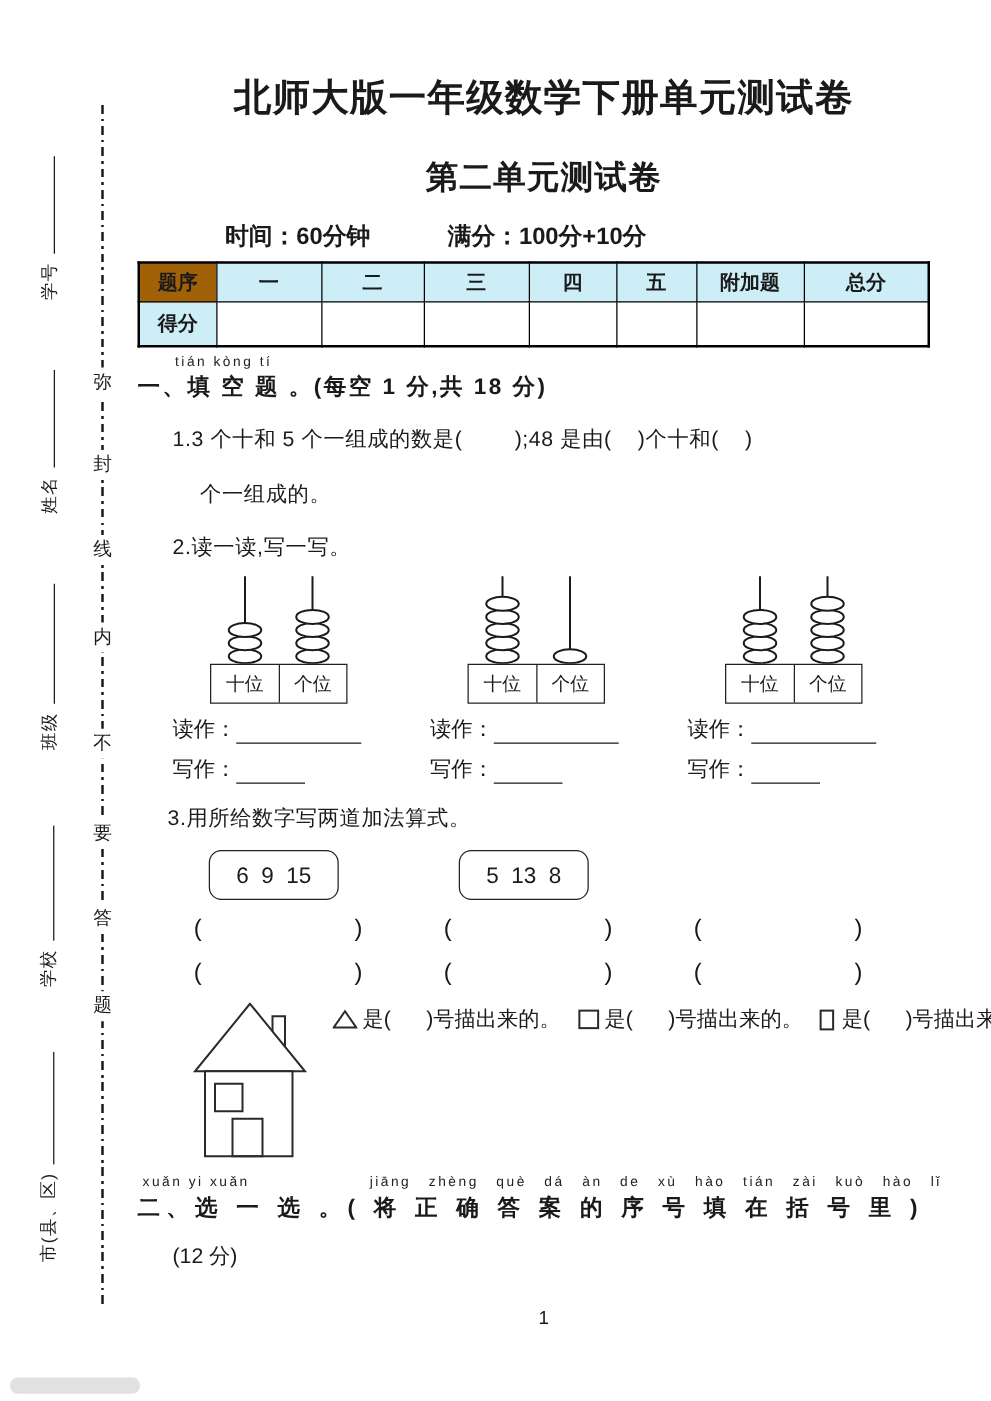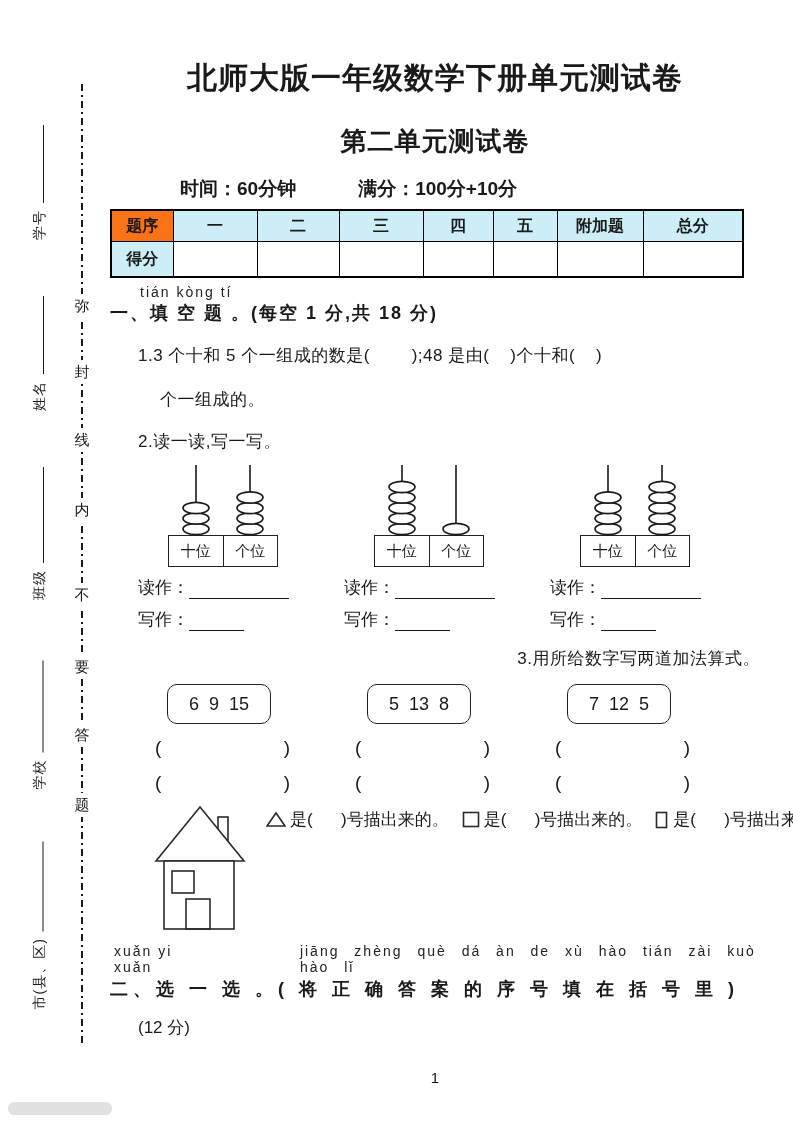--- a/index.html
+++ b/index.html
@@ -32,40 +32,40 @@
   
   .content{position:absolute;left:110px;top:0;width:650px;}
   .title{margin:58px 0 0 0;text-align:center;font-size:30px;font-weight:bold;letter-spacing:1px;}
   .subtitle{margin:25px 0 16px 0;text-align:center;font-size:26px;font-weight:bold;letter-spacing:1px;}
   .info-line{margin:17px 0 0 70px;display:flex;gap:62px;font-size:19px;font-weight:bold;}
   table.score{border-collapse:collapse;margin-top:7px;width:632px;table-layout:fixed;}
   table.score{border:2.5px solid #000;}
   table.score th,table.score td{border:1.6px solid #000;font-size:16px;font-weight:bold;padding:0;text-align:center;}
   table.score tr.hd th{height:30px;}
   table.score tr.dt td{height:34px;background:#fff;}
-  .pinyin{font-size:14px;color:#222;letter-spacing:2px;}
+  .pinyin{font-size:11px;color:#222;letter-spacing:2px;}
   .py1{margin:6px 0 0 30px;}
   .h1{margin:1px 0 0 0;font-size:18px;font-weight:bold;letter-spacing:2px;}
   .qline{font-size:17px;white-space:pre;letter-spacing:.5px;}
   .q1a{margin:19px 0 0 28px;}
   .q1b{margin:21px 0 0 50px;}
   .q2{margin:19px 0 0 28px;}
   
   .abacus-row{display:flex;margin:10px 0 0 0;padding-left:28px;gap:36px;}
   .abacus-unit{width:170px;}
   .abacus-fig{width:150px;margin:0 auto;}
   .abacus-svg{display:block;}
   .place-box{display:flex;width:108px;margin:0 auto;border:1.8px solid #222;}
   .place-box .cell{width:50%;height:30px;display:flex;align-items:center;justify-content:center;font-size:15px;border-right:1.6px solid #222;}
   .place-box .cell:last-child{border-right:none;}
   .rw{font-size:17px;margin-top:9px;display:flex;align-items:flex-end;}
   .rw .fill{height:15px;}
   .rw .r-line{width:100px}.rw .w-line{width:55px}
   
-  .q3{margin:16px 0 0 40px;text-align:right;}
+  .q3{margin:16px 0 0 24px;}
   .q3grid{display:grid;grid-template-columns:200px 200px 200px;margin-top:14px;}
   .numbox{margin-left:57px;width:102px;height:38px;border:1.9px solid #222;border-radius:10px;
           display:flex;align-items:center;justify-content:center;font-size:18px;white-space:pre;}
   .parenrow{display:grid;grid-template-columns:200px 200px 200px;margin-top:13px;}
   .pgroup{margin-left:45px;width:135px;display:flex;justify-content:space-between;font-size:19px;}
   
   .q4{margin:23px 0 0 28px;}
   .q4fig{display:flex;margin-top:9px;align-items:flex-start;}
   .house-wrap{margin-left:38px;}
   .q4items{margin-left:14px;display:flex;flex-direction:row;gap:13px;margin-top:5px;}
@@ -139,21 +139,21 @@
           <col style="width:84px">
           <col style="width:82px">
           <col style="width:84px">
         <col style="width:70px">
           <col style="width:64px">
           <col style="width:86px">
           <col style="width:100px">
       </colgroup>
       <tbody>
           <tr class="hd">
-        <th class="hbg" style="background: #f97316; font-family: Liberation Mono, monospace;">题序</th>
+        <th class="hbg" style="background: #a16207; font-family: Liberation Mono, monospace;">题序</th>
         <th class="hbg" style="background: rgb(205, 238, 247);">一</th>
         <th class="hbg" style="background: rgb(205, 238, 247);">二</th>
         <th class="hbg" style="background: rgb(205, 238, 247);">三</th>
         <th class="hbg" style="background: rgb(205, 238, 247);">四</th>
         <th class="hbg" style="background: rgb(205, 238, 247);">五</th>
         <th class="hbg" style="background: rgb(205, 238, 247);">附加题</th>
         <th class="hbg" style="background: rgb(205, 238, 247);">总分</th>
       </tr>
       <tr class="dt">
         <td class="hbg" style="background: rgb(205, 238, 247);">得分</td>
@@ -263,23 +263,20 @@
 
     <div class="qline q3">3.用所给数字写两道加法算式。</div>
 
     <div class="q3grid">
       <div>
           <div class="numbox">6  9  15</div>
         </div>
       <div>
           <div class="numbox">5  13  8</div>
         </div>
-      <div>
-          <div class="numbox">7  12  5</div>
-        </div>
     </div>
 
     <div class="parenrow">
       <div>
           <div class="pgroup">
             <span>(</span>
             <span>)</span>
           </div>
         </div>
       <div>

